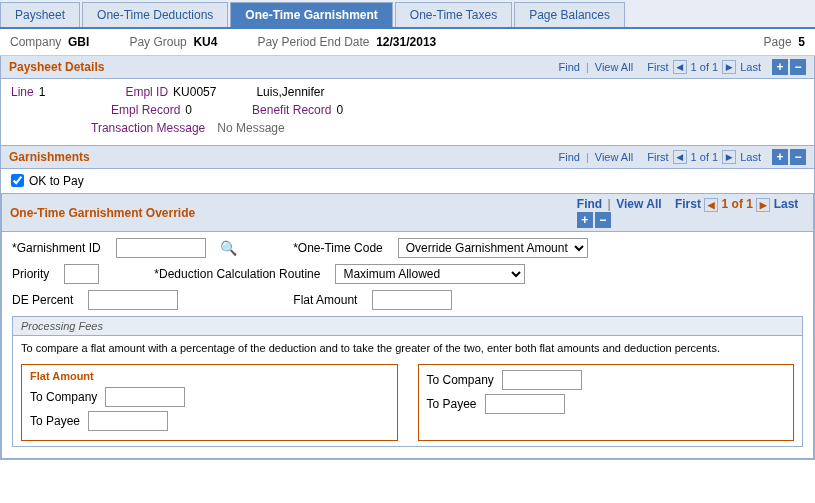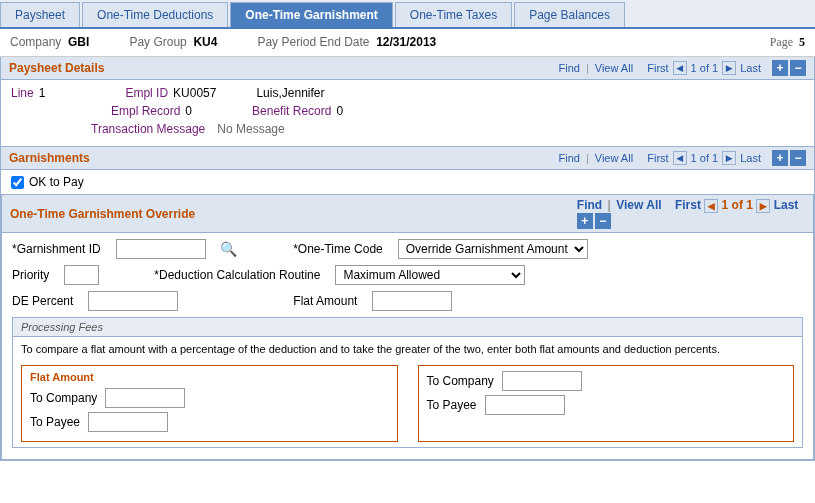--- a/index.html
+++ b/index.html
@@ -102,21 +102,21 @@
     }
 
     
     .garnishments-body {
       border: 1px solid #9ab0d0;
       border-top: none;
     }
     .ok-to-pay-row {
       padding: 5px 10px;
       display: flex;
-      align-items: flex-end;
+      align-items: flex-start;
       gap: 5px;
     }
 
     
     .override-section {
       border: 1px solid #9ab0d0;
       margin: 0;
     }
     .override-header {
       background: #dce5f0;
@@ -195,21 +195,21 @@
       margin-bottom: 5px;
     }
     .fees-row {
       display: flex;
       align-items: center;
       gap: 8px;
       margin-bottom: 4px;
     }
     .fees-label { color: #000; font-size: 12px; white-space: nowrap; }
 
-    .page-right { margin-left: auto; font-family: Liberation Serif, serif; }
+    .page-right { margin-left: auto; }
 
     .nav-arrow {
       display: inline-flex;
       align-items: center;
       justify-content: center;
       width: 14px;
       height: 14px;
       border: 1px solid #9ab0d0;
       background: #dce5f0;
       cursor: pointer;

